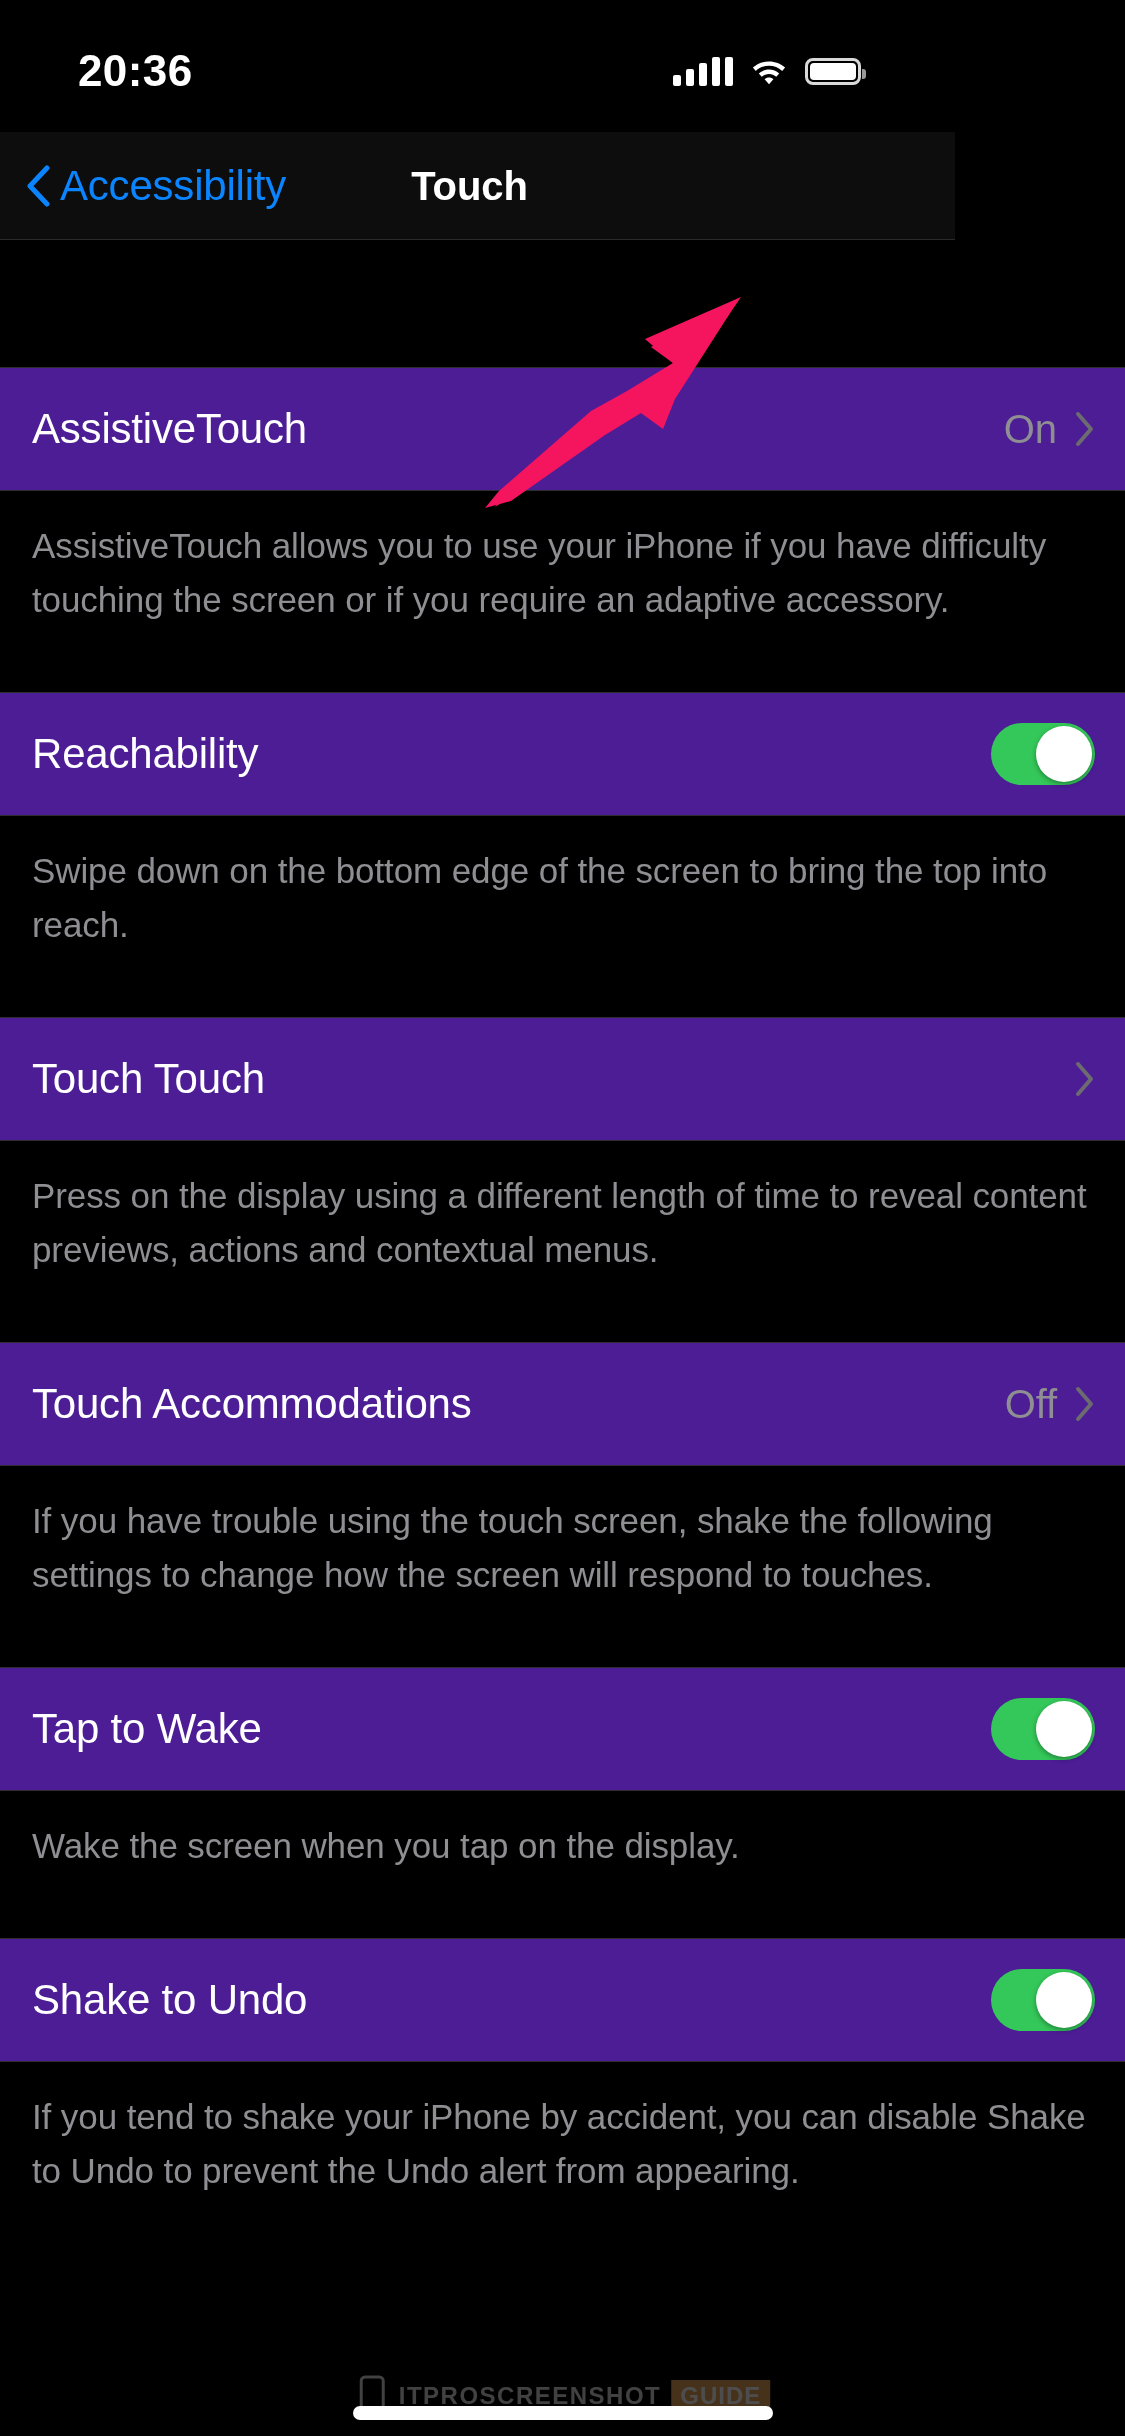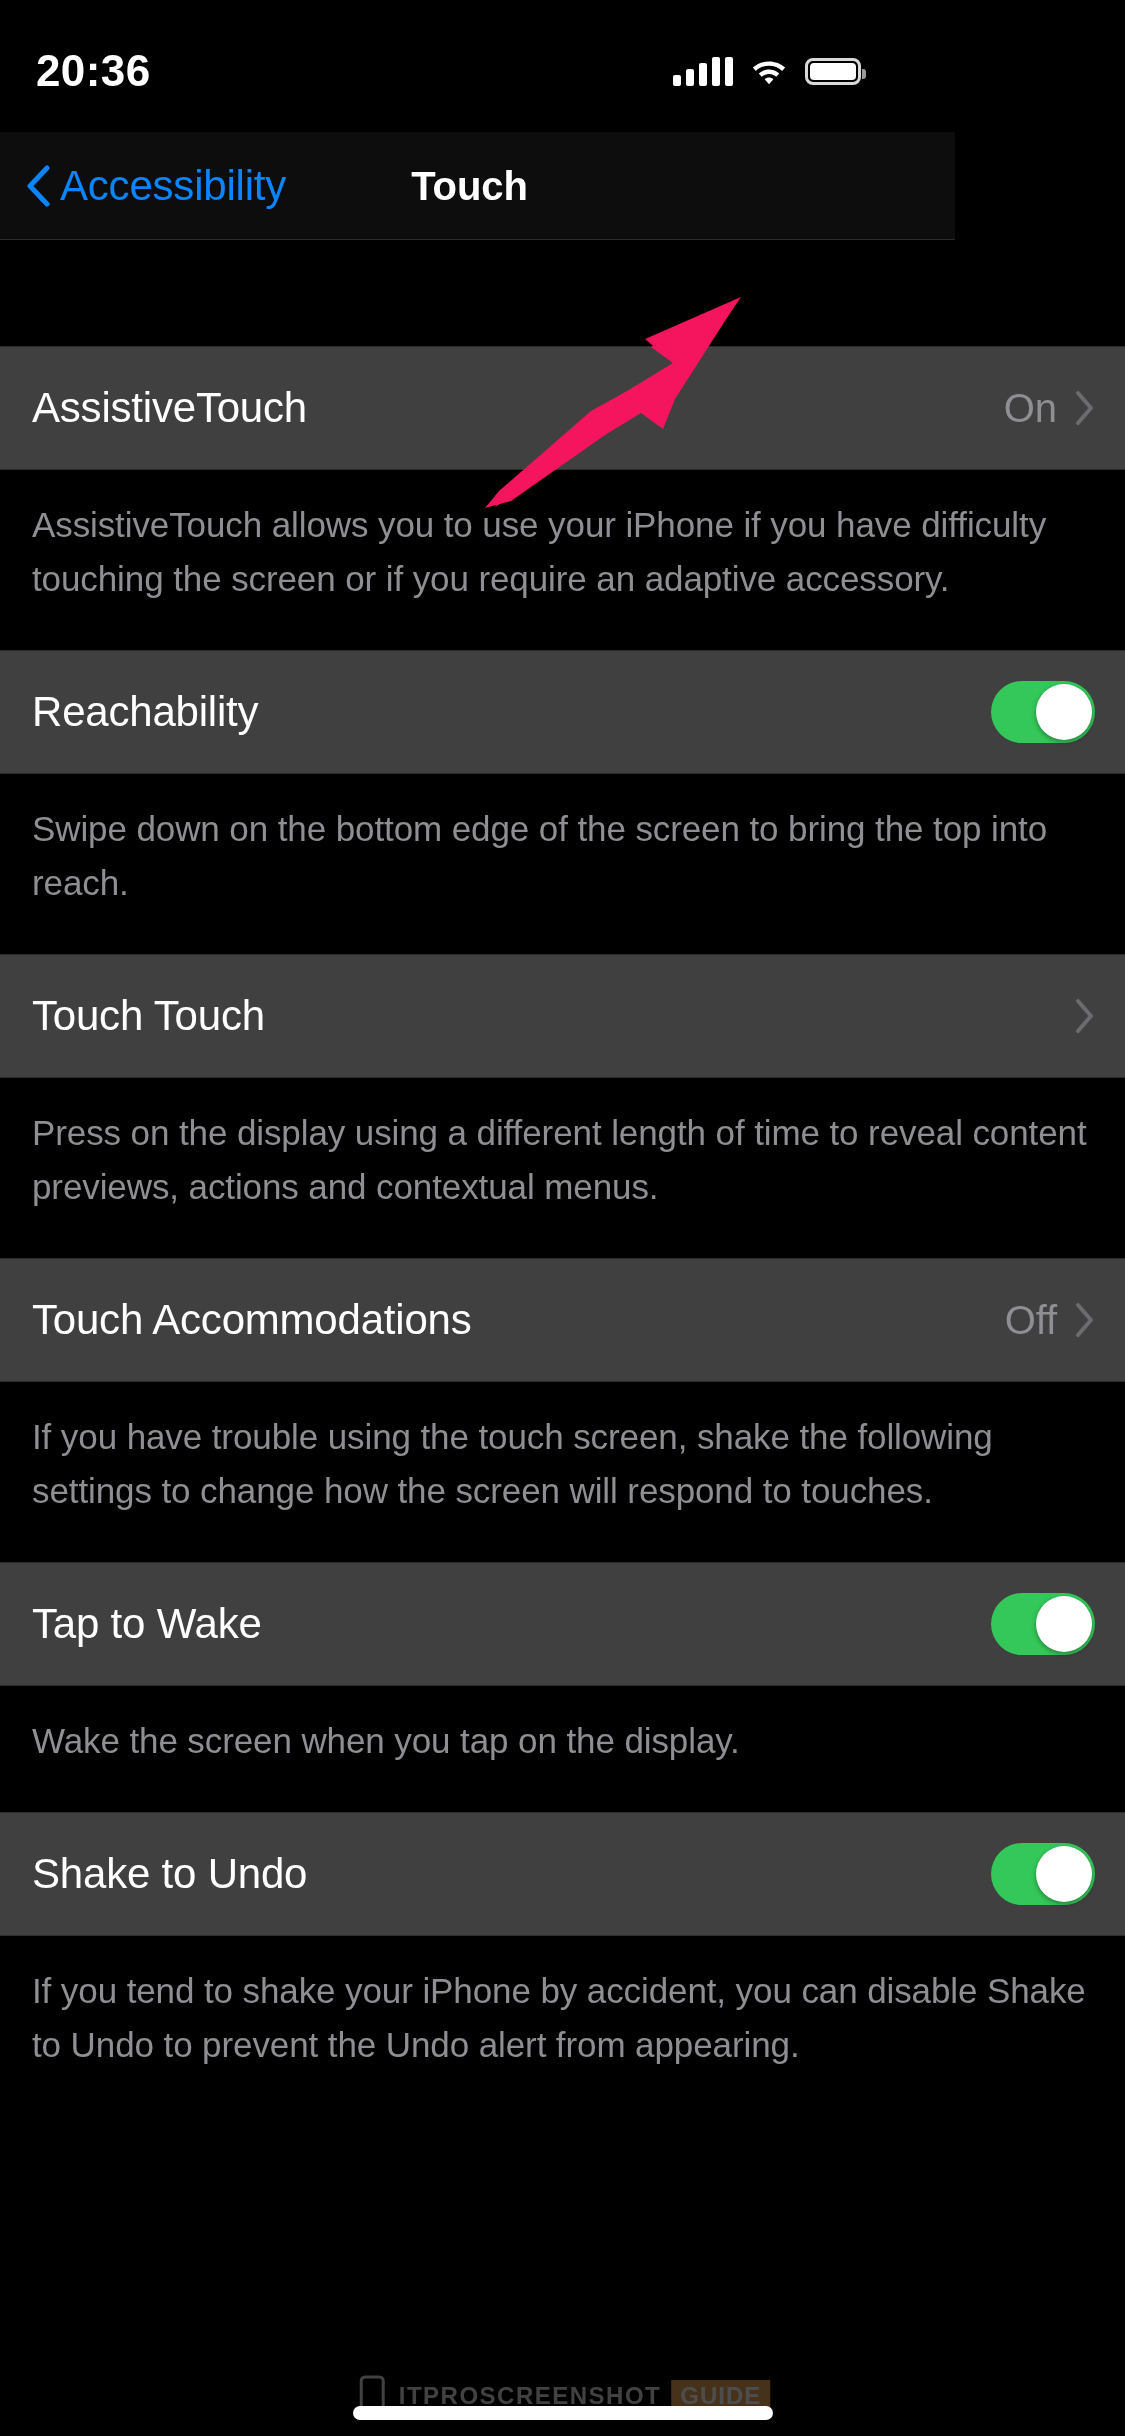--- a/index.html
+++ b/index.html
@@ -25,21 +25,21 @@
 
   
   .status-bar {
     position: absolute;
     top: 0; left: 0;
     width: 923px;
     height: 132px;
     display: flex;
     align-items: center;
     justify-content: space-between;
-    padding: 0 62px 0 36px;
+    padding: 0 62px 0 78px;
     box-sizing: border-box;
     color: #ffffff;
   }
   .status-time {
     font-size: 44px;
     font-weight: 600;
     letter-spacing: 0.4px;
     line-height: 1;
     margin-top: 10px;
   }
@@ -144,29 +144,30 @@
     top: 240px; left: 0;
     width: 1125px;
   }
   .gap {
     height: 106px;
     background: #000000;
   }
 
   .cell {
     position: relative;
-    background: #404040;
+    background: #4c1d95;
     border-top: 1px solid #2e2e30;
     border-bottom: 1px solid #2e2e30;
     min-height: 124px;
     display: flex;
     align-items: center;
     padding: 0 30px 0 32px;
     box-sizing: border-box;
     cursor: pointer;
+    margin-top: 21px;
   }
   .cell-title {
     color: #ffffff;
     font-size: 42px;
     letter-spacing: -0.2px;
     flex: 1;
   }
   .cell-right {
     display: flex;
     align-items: center;

